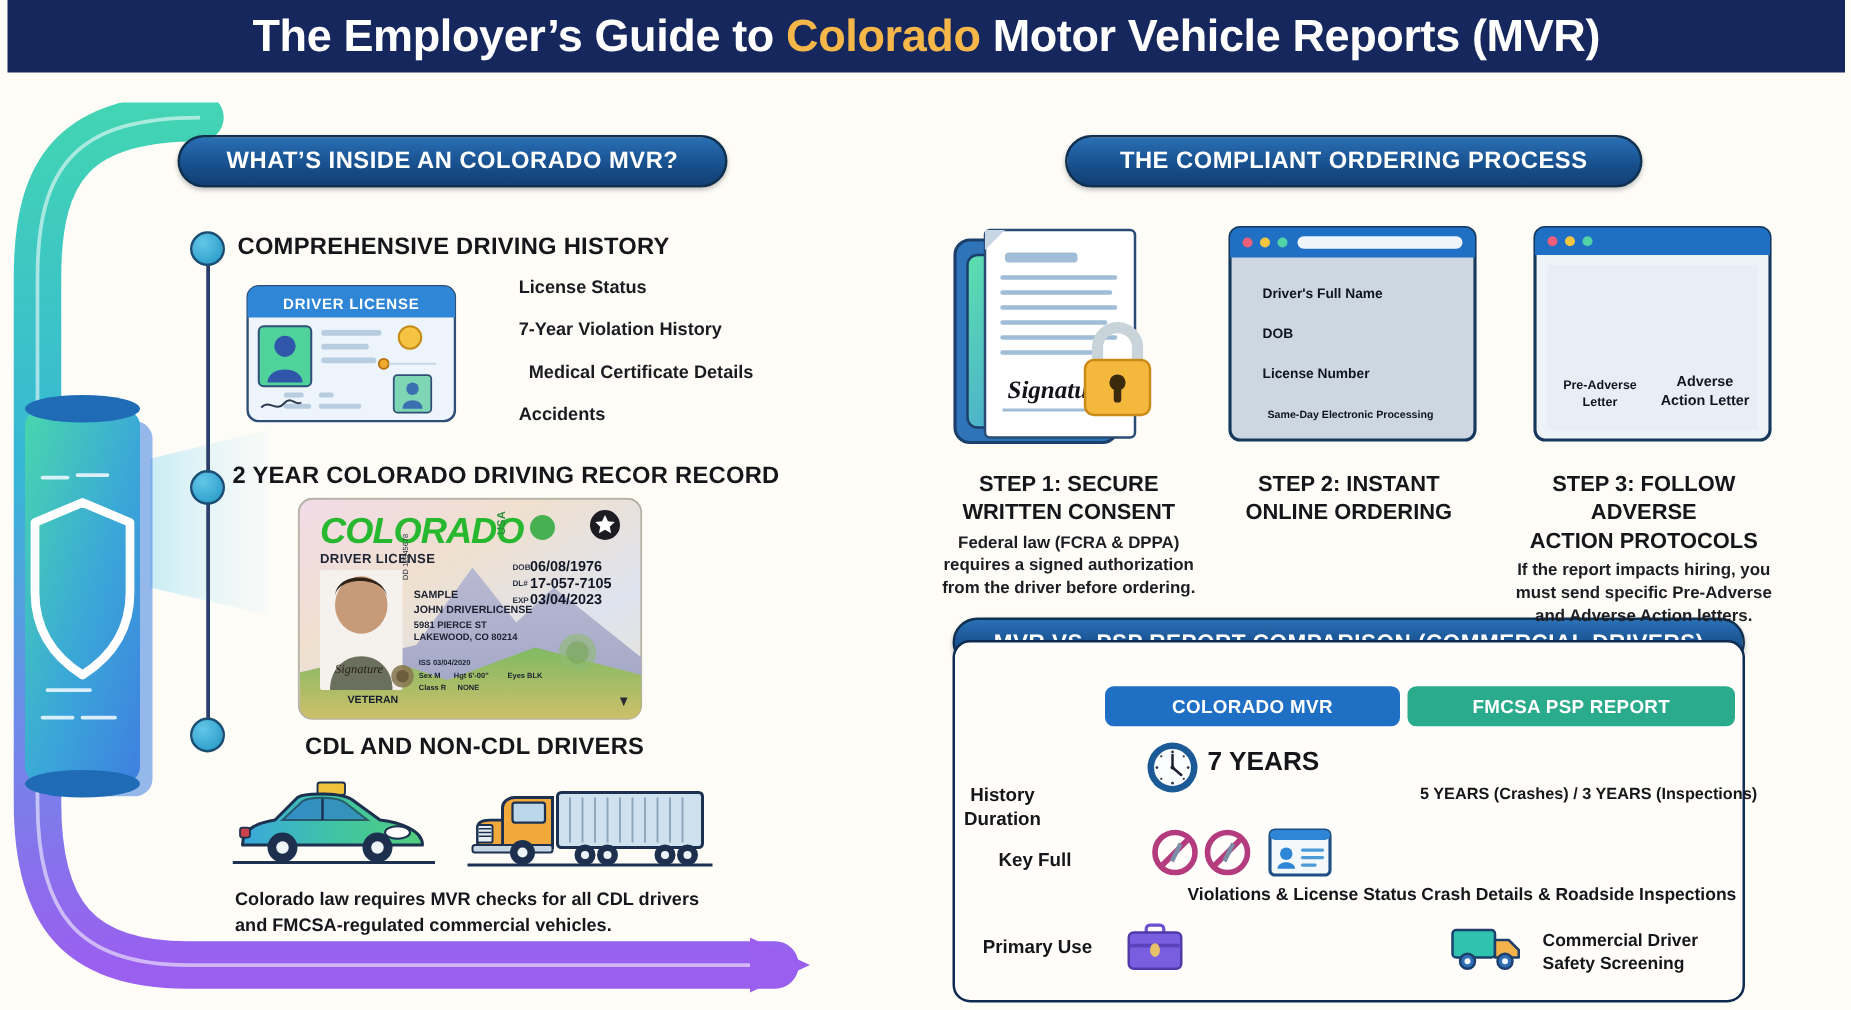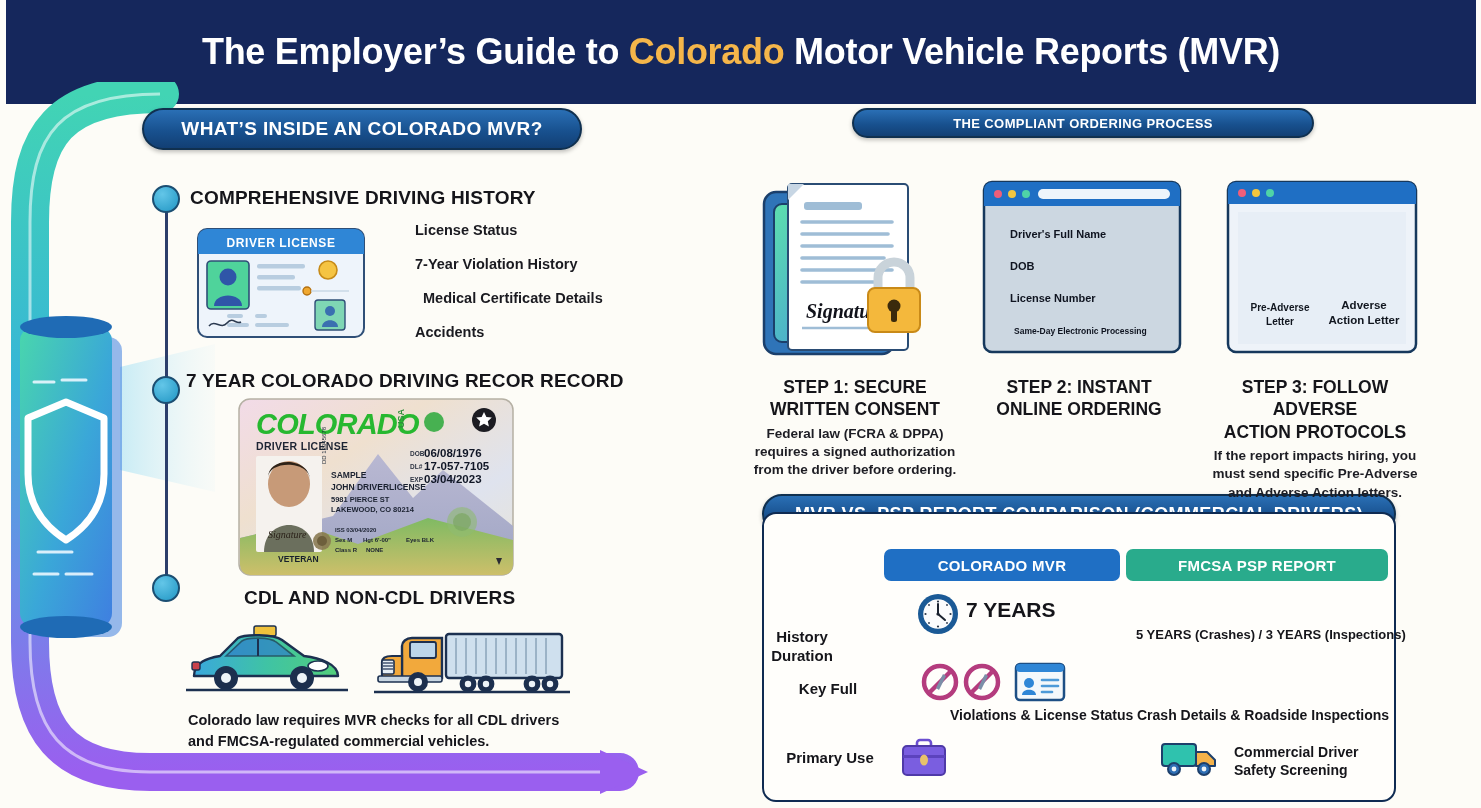--- a/index.html
+++ b/index.html
@@ -6,21 +6,21 @@
   html, body {
     width: 1481px; height: 808px;
     background: #fdfcf7;
     font-family: "Liberation Sans", sans-serif;
     overflow: hidden;
   }
   #canvas { position: relative; width: 1481px; height: 808px; background: #fdfcf7; }
 
   
   .header {
-    position: absolute; left: 6px; top: 0; width: 1470px; height: 104px;
+    position: absolute; left: 6px; top: 0; width: 1470px; height: 58px;
     background: #15275c;
     display: flex; align-items: center; justify-content: center;
   }
   .header-title {
     font-size: 36px; font-weight: bold; color: #ffffff;
     letter-spacing: -0.3px; white-space: nowrap;
   }
   .header-title .hl { color: #f5b64a; }
 
   
@@ -31,21 +31,21 @@
     position: absolute;
     background: linear-gradient(180deg,#2a6fb5 0%,#18518f 55%,#123f74 100%);
     border: 2px solid #10304f;
     border-radius: 26px;
     color: #fff; font-weight: bold; letter-spacing: 0.4px;
     display: flex; align-items: center; justify-content: center;
     box-shadow: 0 2px 4px rgba(0,0,0,0.25);
     text-align: center;
   }
   #pill-left  { left: 142px; top: 108px; width: 440px; height: 42px; font-size: 19px; }
-  #pill-right { left: 852px; top: 108px; width: 462px; height: 30px; font-size: 13px; }
+  #pill-right { left: 852px; top: 108px; width: 462px; height: 42px; font-size: 19px; }
   #pill-table { left: 762px; top: 494px; width: 634px; height: 40px; font-size: 18px; }
 
   
   .timeline { position: absolute; left: 165px; top: 190px; width: 3px; height: 400px; background: #2c3e6b; }
   .tl-dot {
     position: absolute; left: 152px; width: 28px; height: 28px; border-radius: 50%;
     background: radial-gradient(circle at 35% 30%, #63c6e8, #2196c4);
     border: 2px solid #1b4e72;
   }
   #tl-dot1 { top: 185px; }
@@ -170,21 +170,21 @@
   <div class="pill" id="pill-left">WHAT’S INSIDE AN COLORADO MVR?</div>
   <div class="pill" id="pill-right">THE COMPLIANT ORDERING PROCESS</div>
   <div class="pill" id="pill-table">MVR VS. PSP REPORT COMPARISON (COMMERCIAL DRIVERS)</div>
 
   <div class="timeline"></div>
   <div class="tl-dot" id="tl-dot1"></div>
   <div class="tl-dot" id="tl-dot2"></div>
   <div class="tl-dot" id="tl-dot3"></div>
 
   <div class="hdg" id="hdg-comprehensive">COMPREHENSIVE DRIVING HISTORY</div>
-  <div class="hdg" id="hdg-7year">7 YEAR COLORADO DRIVING RECOR RECORD</div>
+  <div class="hdg" id="hdg-7year">2 YEAR COLORADO DRIVING RECOR RECORD</div>
   <div class="hdg" id="hdg-cdl">CDL  AND NON-CDL DRIVERS</div>
 
   <div class="bullets">
     <div class="b">License Status</div>
     <div class="b">7-Year Violation History</div>
     <div class="b indent">Medical Certificate Details</div>
     <div class="b">Accidents</div>
   </div>
 
   <svg id="dl-card" viewBox="0 0 168 110">

